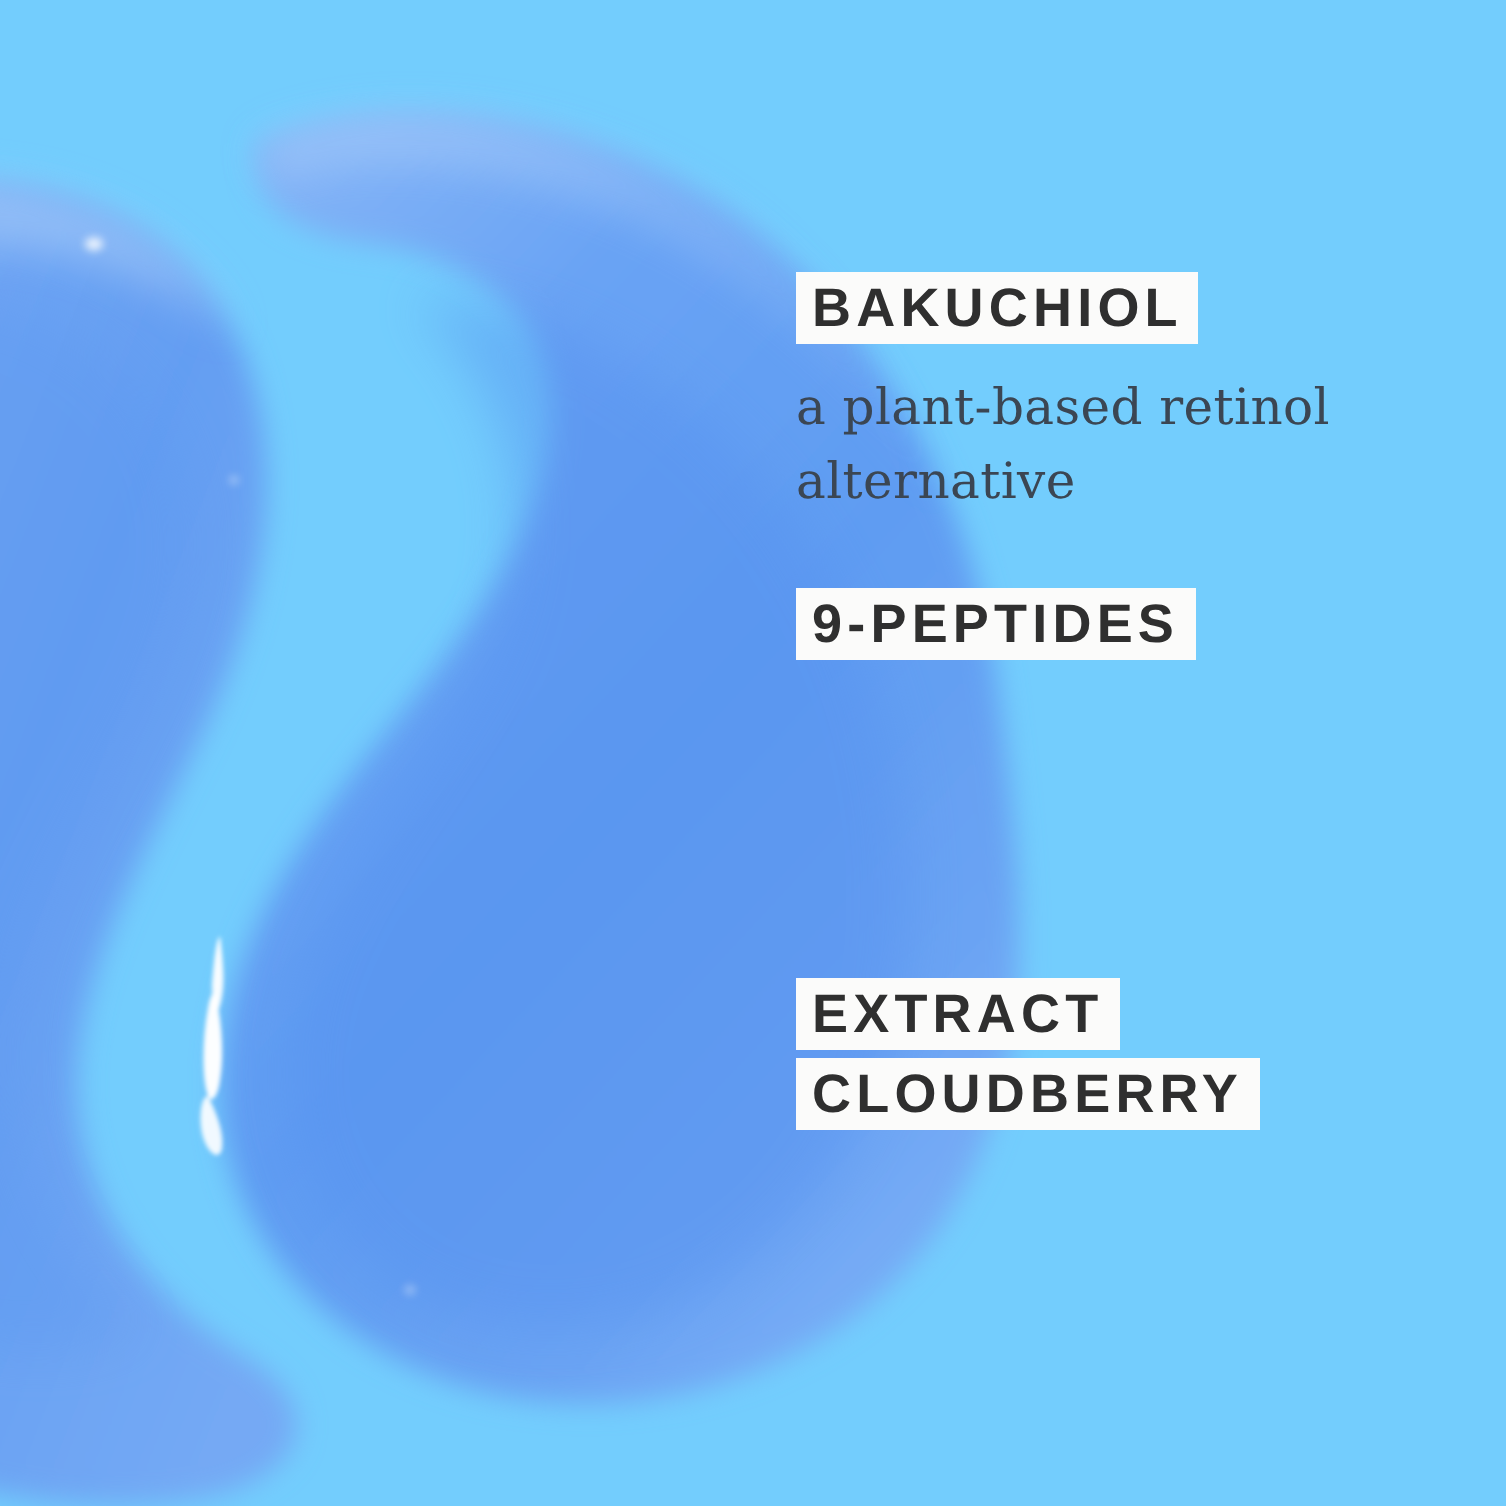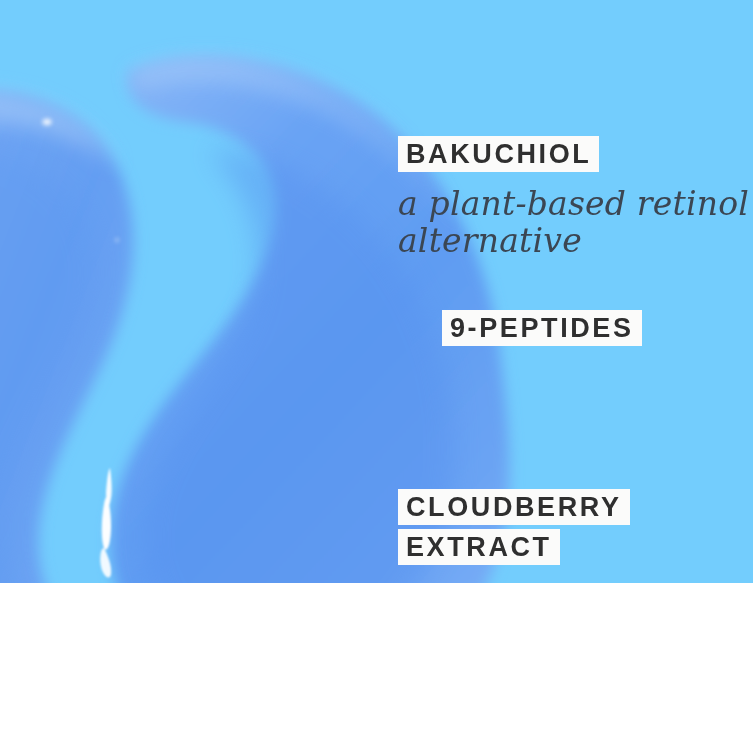--- a/index.html
+++ b/index.html
@@ -3,21 +3,21 @@
 <meta charset="utf-8">
 <style>
   html, body {
     margin: 0;
     padding: 0;
     background: #ffffff;
   }
   #poster {
     position: relative;
     width: 753px;
-    height: 583px;
+    height: 753px;
     overflow: hidden;
     background: #73cdfd;
     font-family: "Liberation Sans", sans-serif;
   }
   #gel-layer {
     position: absolute;
     inset: 0;
     width: 753px;
     height: 753px;
     display: block;
@@ -27,21 +27,21 @@
     left: 398px;
     top: 0;
     width: 355px;
     height: 753px;
   }
   .ingredient-block {
     position: absolute;
     left: 0;
   }
   #block-bakuchiol { top: 136px; }
-  #block-peptides  { top: 310px; margin-left: 44px; }
+  #block-peptides  { top: 294px; }
   #block-cloudberry{ top: 489px; }
 
   .heading-line {
     display: inline-block;
     background: #fbfbfa;
     color: #2f2f2f;
     font-family: "Liberation Sans", sans-serif;
     font-weight: 700;
     font-size: 27px;
     line-height: 34px;
@@ -54,22 +54,21 @@
   }
   .heading-stack {
     display: flex;
     flex-direction: column;
     align-items: flex-start;
   }
   .body-text {
     margin-top: 13px;
     color: #3b4653;
     font-family: "DejaVu Serif", "Liberation Serif", serif;
-    font-style: italic;
-    font-size: 33px;
+    font-size: 25px;
     line-height: 37px;
     letter-spacing: 0.2px;
     white-space: pre-line;
   }
 </style>
 </head>
 <body>
 
 <div id="poster">
 
@@ -201,19 +200,19 @@
     </div>
 
     <div class="ingredient-block" id="block-peptides">
       <div class="heading-stack">
         <span class="heading-line">9-PEPTIDES</span>
       </div>
     </div>
 
     <div class="ingredient-block" id="block-cloudberry">
       <div class="heading-stack">
+        <span class="heading-line">EXTRACT</span>
         <span class="heading-line">CLOUDBERRY</span>
-        <span class="heading-line">EXTRACT</span>
       </div>
     </div>
 
   </div>
 </div>
 
 </body></html>

